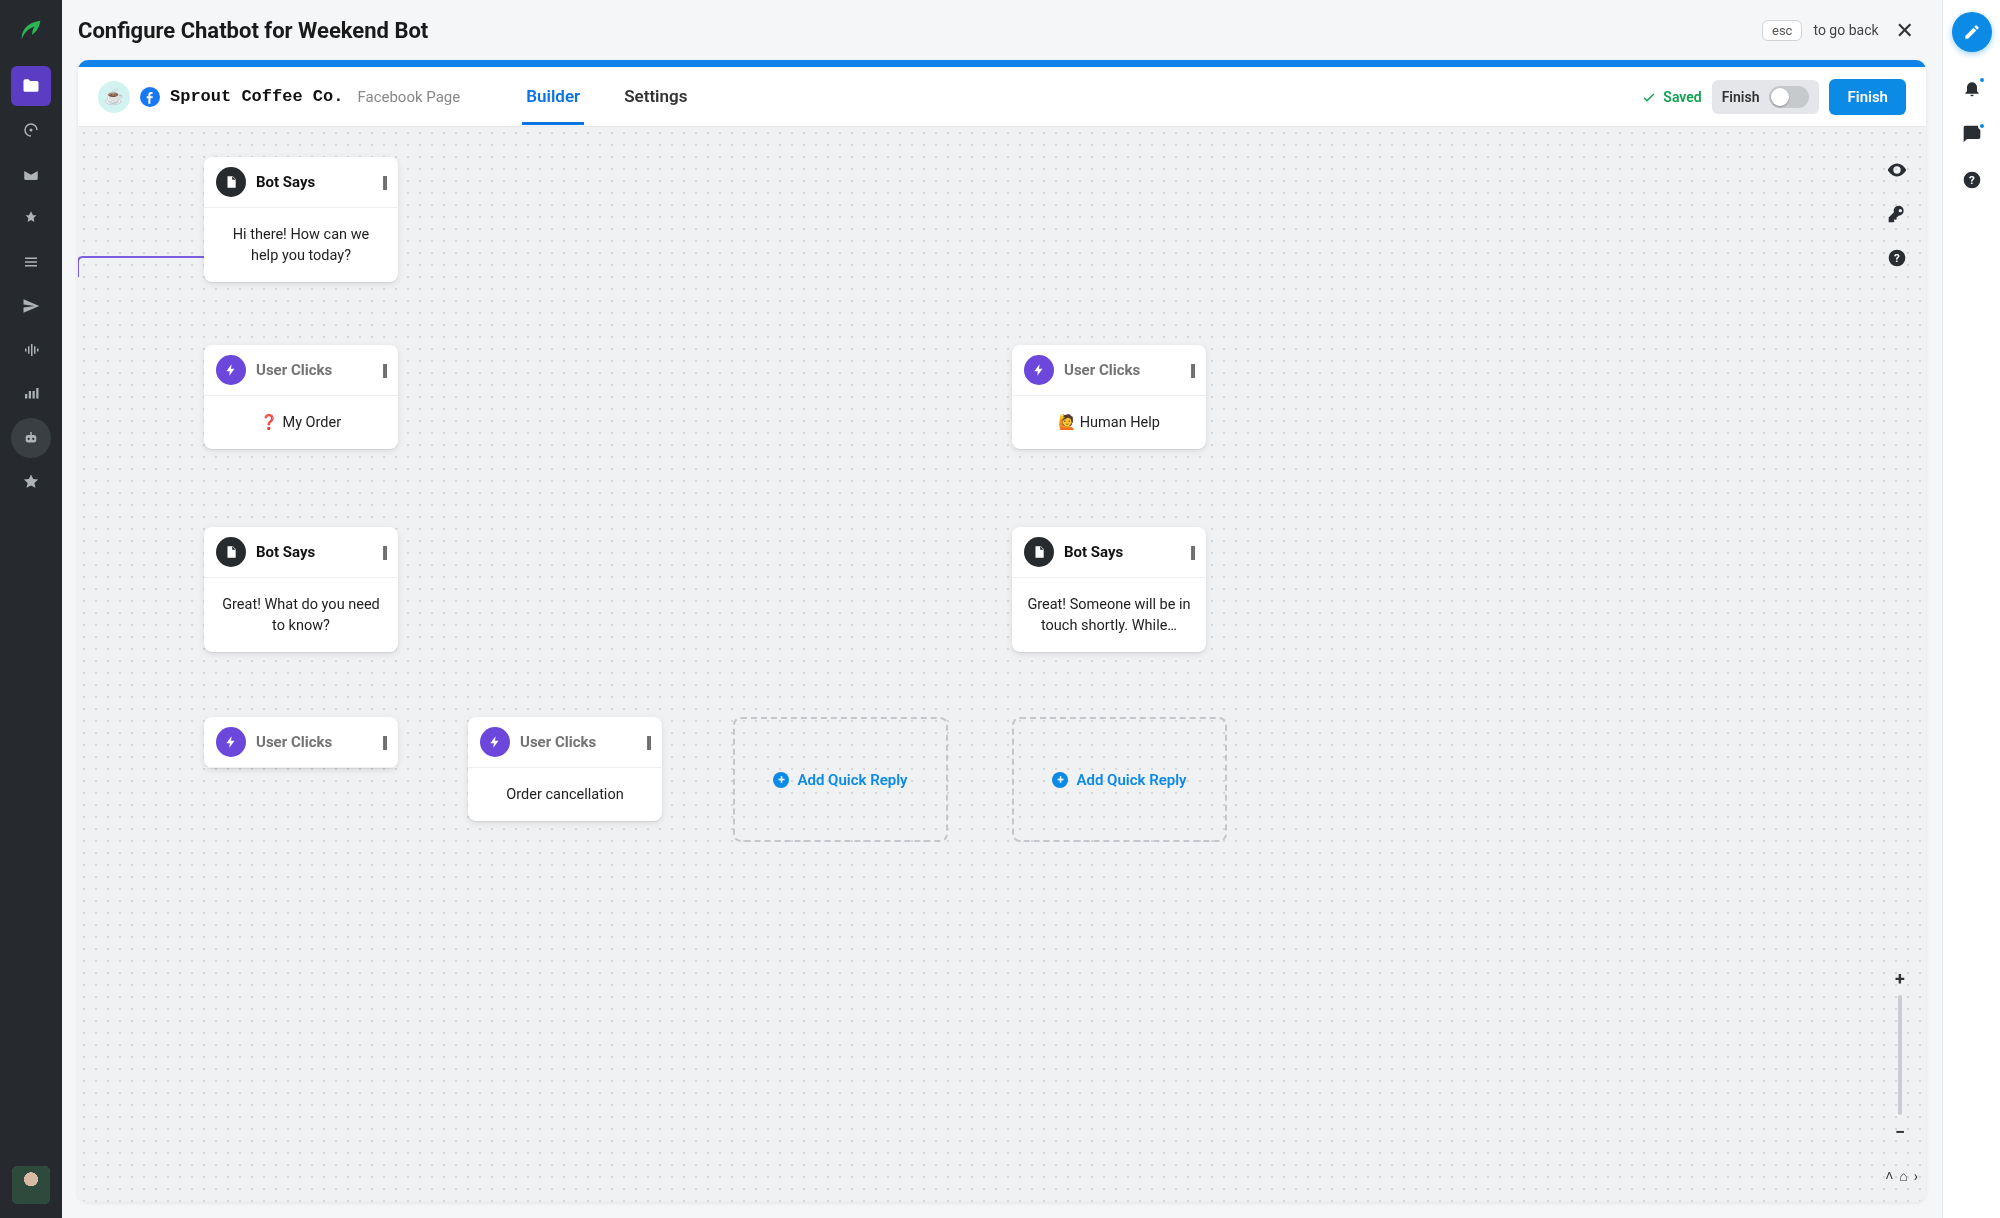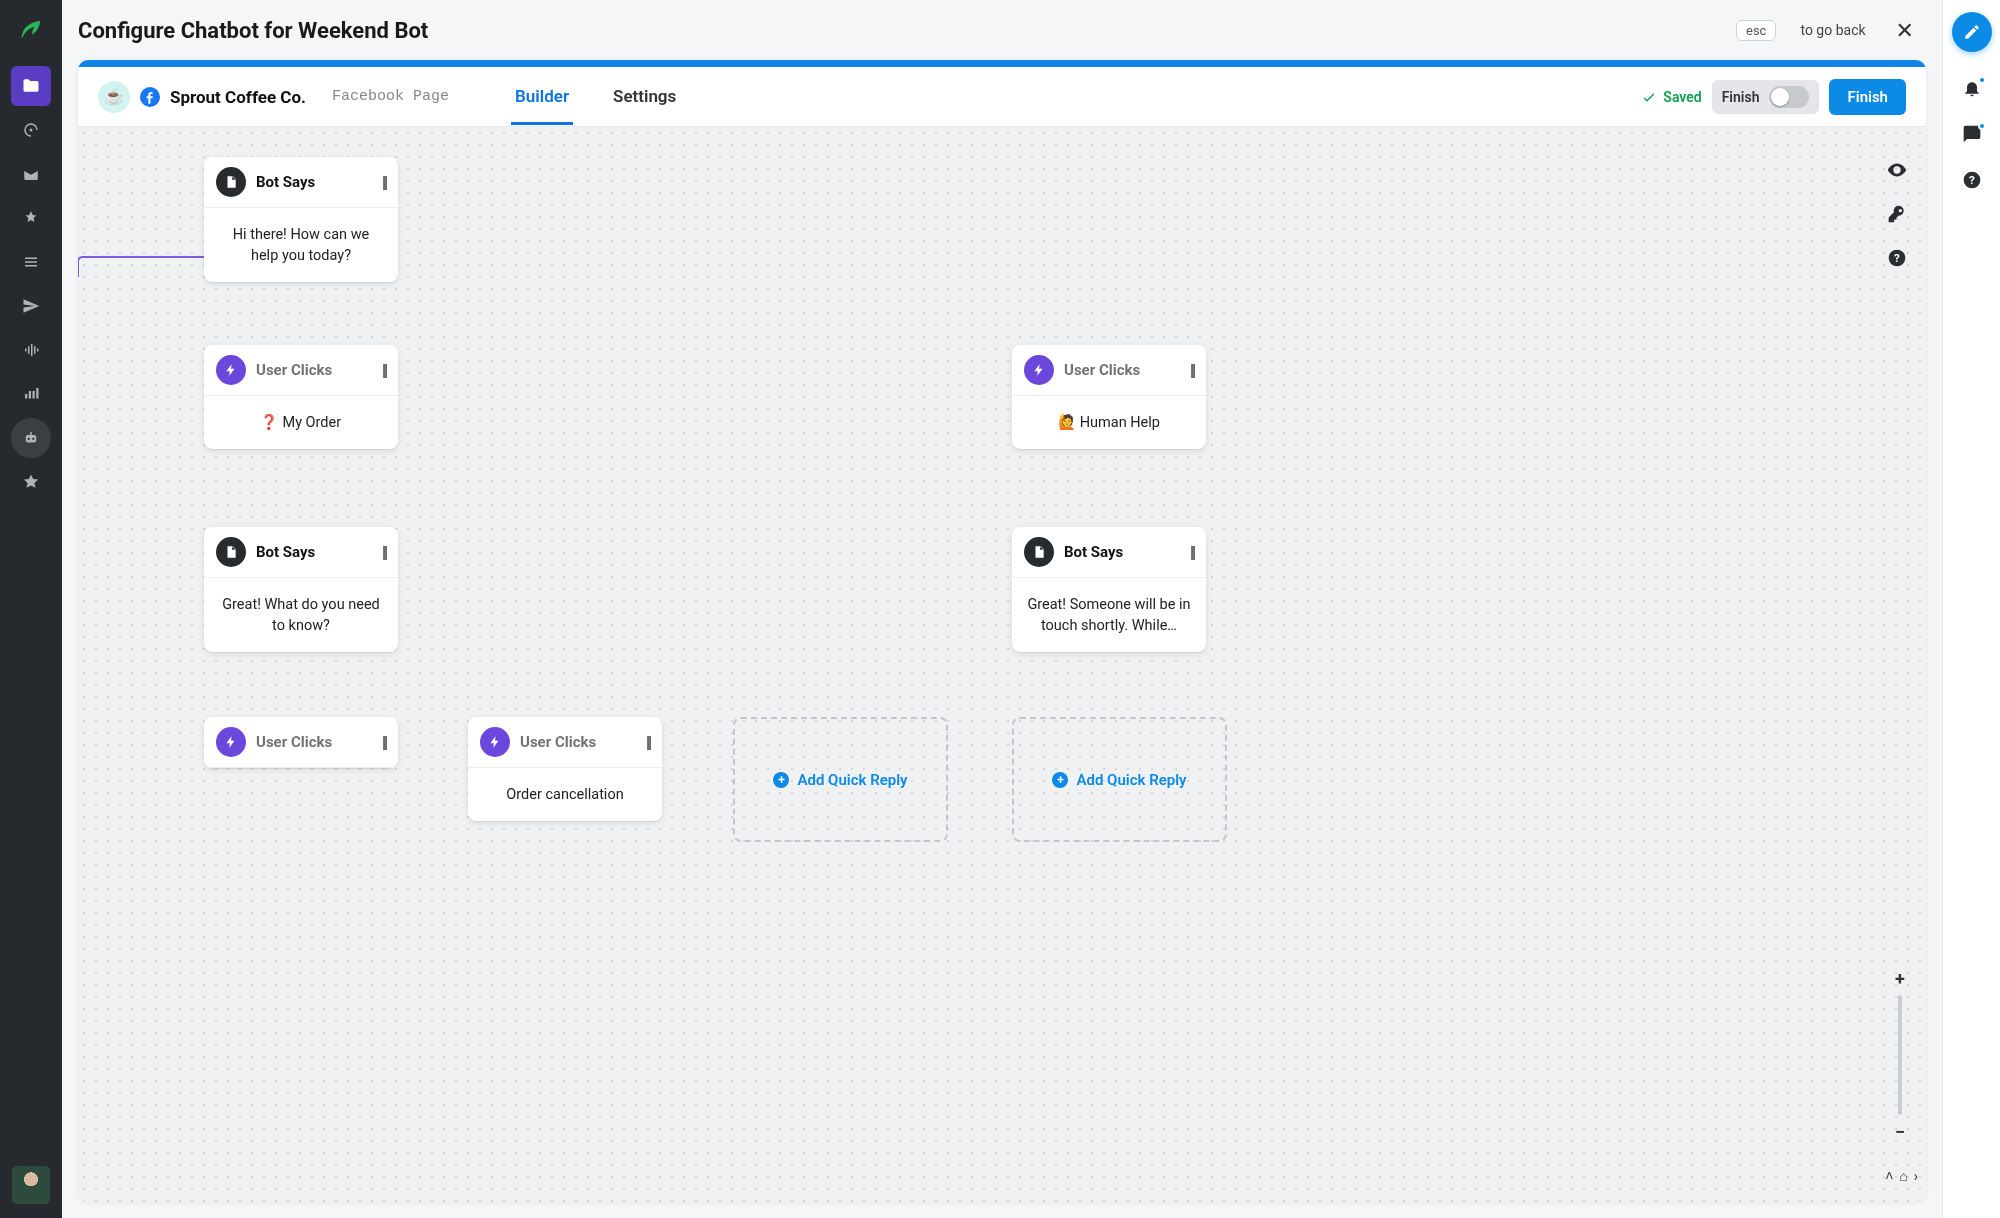--- a/index.html
+++ b/index.html
@@ -13,35 +13,35 @@
 .left-nav .nav-item { width: 40px; height: 40px; border-radius: 6px; display:flex; align-items:center; justify-content:center; color:#aeb3b8; cursor:pointer; }
 .left-nav .nav-item.active { background: #5b3dc4; color:#fff; }
 .left-nav .nav-item.circle { background: #3a3f44; border-radius: 50%; }
 .left-nav .avatar { width: 38px; height: 38px; border-radius: 6px; background:#5a7a6a; position:absolute; bottom:14px; left:12px; overflow:hidden; }
 .left-nav .avatar::after { content:""; position:absolute; inset:0; background: radial-gradient(circle at 50% 35%, #d8b9a3 0 22%, transparent 23%), linear-gradient(#2d4a3c,#2d4a3c); }
 
 
 .main { flex:1; display:flex; flex-direction:column; position:relative; }
 
 
-.topbar { height: 60px; display:flex; align-items:center; padding: 0 22px 0 16px; gap: 24px; }
+.topbar { height: 60px; display:flex; align-items:center; padding: 0 22px 0 16px; gap: 11px; }
 .topbar .title { font-size: 22px; font-weight: 700; color:#1a1a1a; }
 .topbar .spacer { flex:1; }
 .esc-pill { border:1px solid #d0d3d6; background:#fff; border-radius:6px; padding: 2px 9px; font-size: 13px; color:#555; }
 .goback { font-size: 14px; color:#444; }
 .close-x { font-size: 22px; color:#333; padding:4px 6px; cursor:pointer; }
 
 
 .card { margin: 0 16px 16px 16px; background:#fff; border-radius: 10px; box-shadow: 0 1px 4px rgba(0,0,0,.08); display:flex; flex-direction:column; flex:1; overflow:hidden; position:relative; }
 .card-accent { height: 7px; background:#1183e9; }
 .card-header { display:flex; align-items:center; padding: 0 20px; border-bottom:1px solid #e5e7e9; height: 60px; gap: 10px; }
 .brand-logo { width:32px; height:32px; border-radius:50%; background:#d2f3ef; display:flex; align-items:center; justify-content:center; font-size:16px; }
 .fb-icon { width:20px; height:20px; }
-.company { font-size: 17px; font-weight:700; color:#111; }
-.subtype { font-size: 15px; color:#888; margin-left: 16px; font-family: Liberation Mono, monospace; }
+.company { font-size: 17px; font-weight:700; color:#111;font-family:Liberation Mono, monospace; }
+.subtype { font-size: 15px; color:#888; margin-left: 4px; }
 .tabs { display:flex; gap: 36px; margin-left: 52px; height:100%; align-items:center; }
 .tab { font-size: 17px; font-weight:600; color:#333; padding: 18px 4px 16px; cursor:pointer; border-bottom: 3px solid transparent; }
 .tab.active { color:#0b74e5; border-bottom-color:#0b74e5; }
 .card-header .spacer { flex:1; }
 .saved { color:#0fa150; font-weight:600; font-size:14px; display:flex; align-items:center; gap:6px; }
 .offline-toggle { display:flex; align-items:center; gap:10px; background:#e4e6e9; border-radius:6px; padding: 6px 10px; }
 .offline-toggle .lbl { font-size:14px; font-weight:600; color:#333; }
 .toggle { width:40px; height:22px; background:#c7cacd; border-radius:20px; position:relative; }
 .toggle::after { content:""; width:18px; height:18px; background:#fff; border-radius:50%; position:absolute; top:2px; left:2px; box-shadow:0 1px 2px rgba(0,0,0,.3); }
 .finish-btn { background:#0b8ae6; color:#fff; font-weight:600; border:none; border-radius:6px; padding: 9px 18px; font-size:15px; cursor:pointer; }

